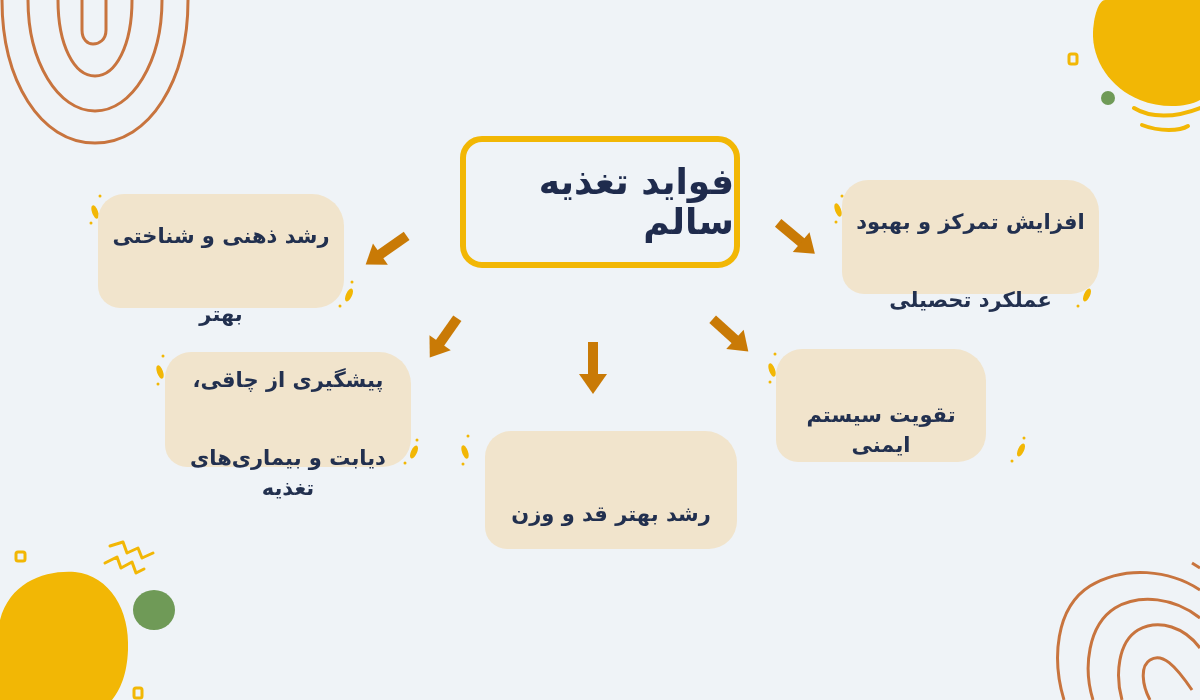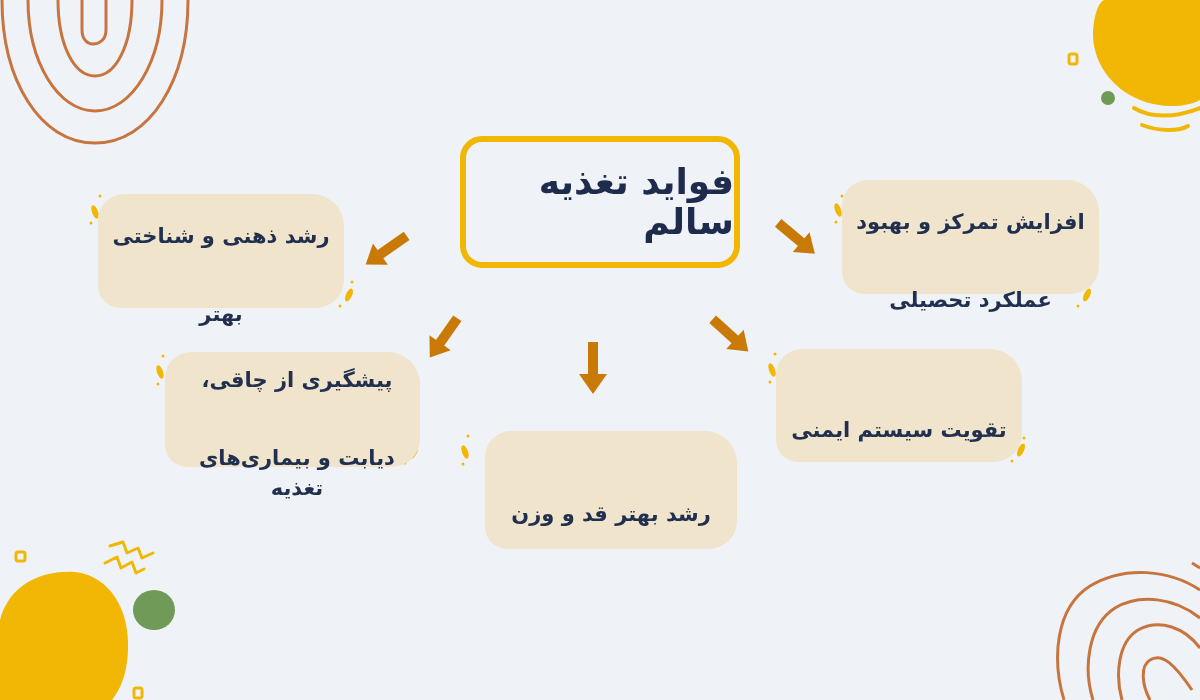--- a/index.html
+++ b/index.html
@@ -127,26 +127,26 @@
   <div class="card" style="left:98px; top:194px; width:246px; height:114px;">
     <div class="card-line">رشد ذهنی و شناختی</div>
     <div class="card-line">بهتر</div>
   </div>
 
   <div class="card" style="left:842px; top:180px; width:257px; height:114px;">
     <div class="card-line">افزایش تمرکز و بهبود</div>
     <div class="card-line">عملکرد تحصیلی</div>
   </div>
 
-  <div class="card" style="left:165px; top:352px; width:246px; height:115px;padding-left:9px;">
+  <div class="card" style="left:165px; top:352px; width:246px; height:115px;">
     <div class="card-line">پیشگیری از چاقی،</div>
     <div class="card-line">دیابت و بیماری‌های تغذیه</div>
   </div>
 
   <div class="card" style="left:485px; top:431px; width:252px; height:118px;">
     <div class="card-line">رشد بهتر قد و وزن</div>
   </div>
 
-  <div class="card" style="left:776px; top:349px; width:246px; height:113px;">
+  <div class="card" style="left:776px; top:349px; width:210px; height:113px;">
     <div class="card-line">تقویت سیستم ایمنی</div>
   </div>
 
 </div>
 
 </body></html>

